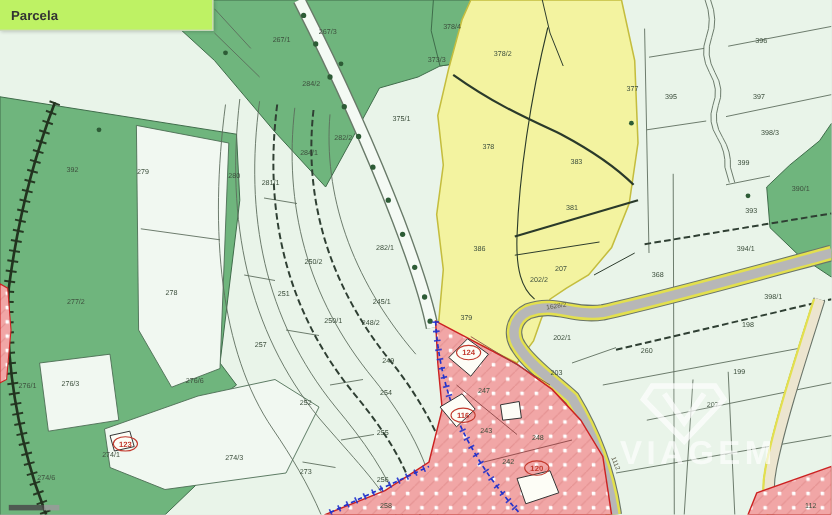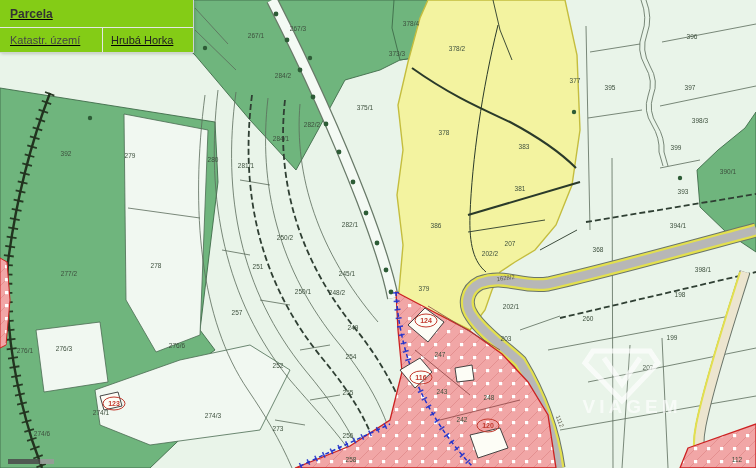--- a/index.html
+++ b/index.html
@@ -8,33 +8,33 @@
   #map{position:absolute;left:0;top:0;}
 
   
   text.lbl{font-family:"Liberation Sans",sans-serif;font-size:6.5px;fill:#3d4f3d;
            text-anchor:middle;}
   text.lbl.house{fill:#c2392d;font-weight:bold;font-size:7px;}
   text.lbl.road{fill:#5a5a46;font-size:6px;}
   ellipse.house-ell{fill:none;stroke:#c2392d;stroke-width:1;}
 
   
-  .panel{position:absolute;left:0;top:0;width:193px;background:#84cc16;
+  .panel{position:absolute;left:0;top:0;width:193px;background:#bef264;
          border:1px solid #cfd4cf;border-left:none;border-top:none;
-         box-shadow:1px 1px 3px rgba(0,0,0,.18);z-index:5;text-decoration:underline;}
+         box-shadow:1px 1px 3px rgba(0,0,0,.18);z-index:5;}
   .panel-title{font-size:12px;font-weight:bold;color:#333;padding:7px 10px 6px 10px;}
   .panel table{border-collapse:collapse;width:100%;font-size:11px;}
   .panel td{border-top:1px solid #e4e7e4;padding:5px 4px 5px 10px;color:#454545;height:14px;}
   .panel td.val{border-left:1px solid #e4e7e4;color:#222;padding-left:8px;}
 
   
   .wm{position:absolute;left:552px;top:338px;width:160px;height:95px;z-index:4;
       pointer-events:none;opacity:.8;}
-  .wm-text{position:absolute;left:6px;top:58px;width:148px;text-align:center;
-           font-size:19px;font-weight:bold;letter-spacing:4px;color:rgba(255,255,255,.82);}
+  .wm-text{position:absolute;left:6px;top:58px;width:148px;text-align:right;
+           font-size:30px;font-weight:bold;letter-spacing:4px;color:rgba(255,255,255,.82);}
 </style>
 </head>
 <body>
 
 <div id="stage">
 
 <svg id="map" width="756" height="468" viewBox="0 0 756 468">
   <defs>
     <pattern id="redhatch" width="13" height="13" patternUnits="userSpaceOnUse">
       <rect width="13" height="13" fill="#f1a6a6"></rect>
@@ -272,21 +272,17 @@
 </svg>
 
 <div class="wm">
   <div class="wm-text">VIAGEM</div>
 </div>
 
 <div class="panel">
   <div class="panel-title">Parcela</div>
   <table>
     <tbody>
-      <tr>
-        <td>Katastr. území</td>
-        <td class="val">Hrubá Horka</td>
-      </tr>
     </tbody>
   </table>
 </div>
 
 </div>
 
 </body></html>

